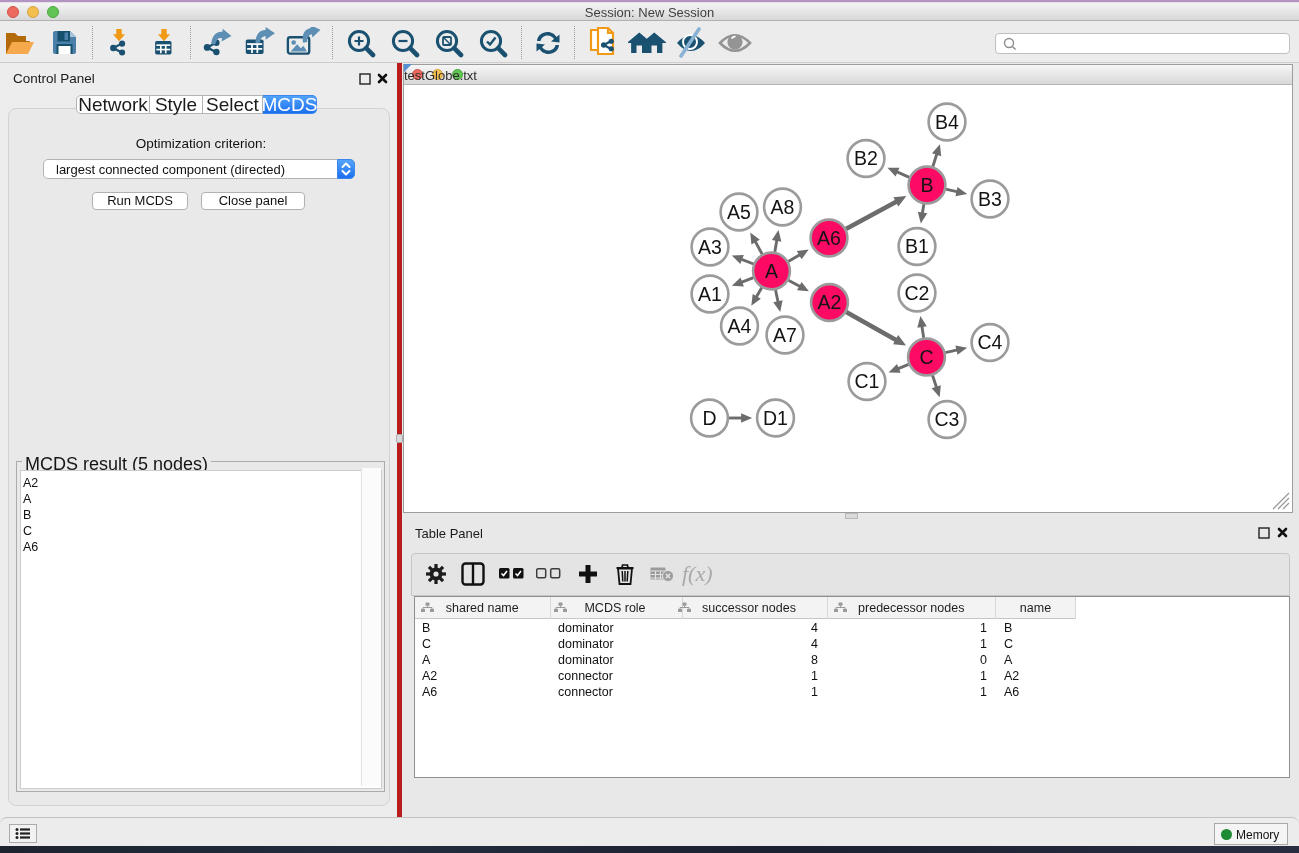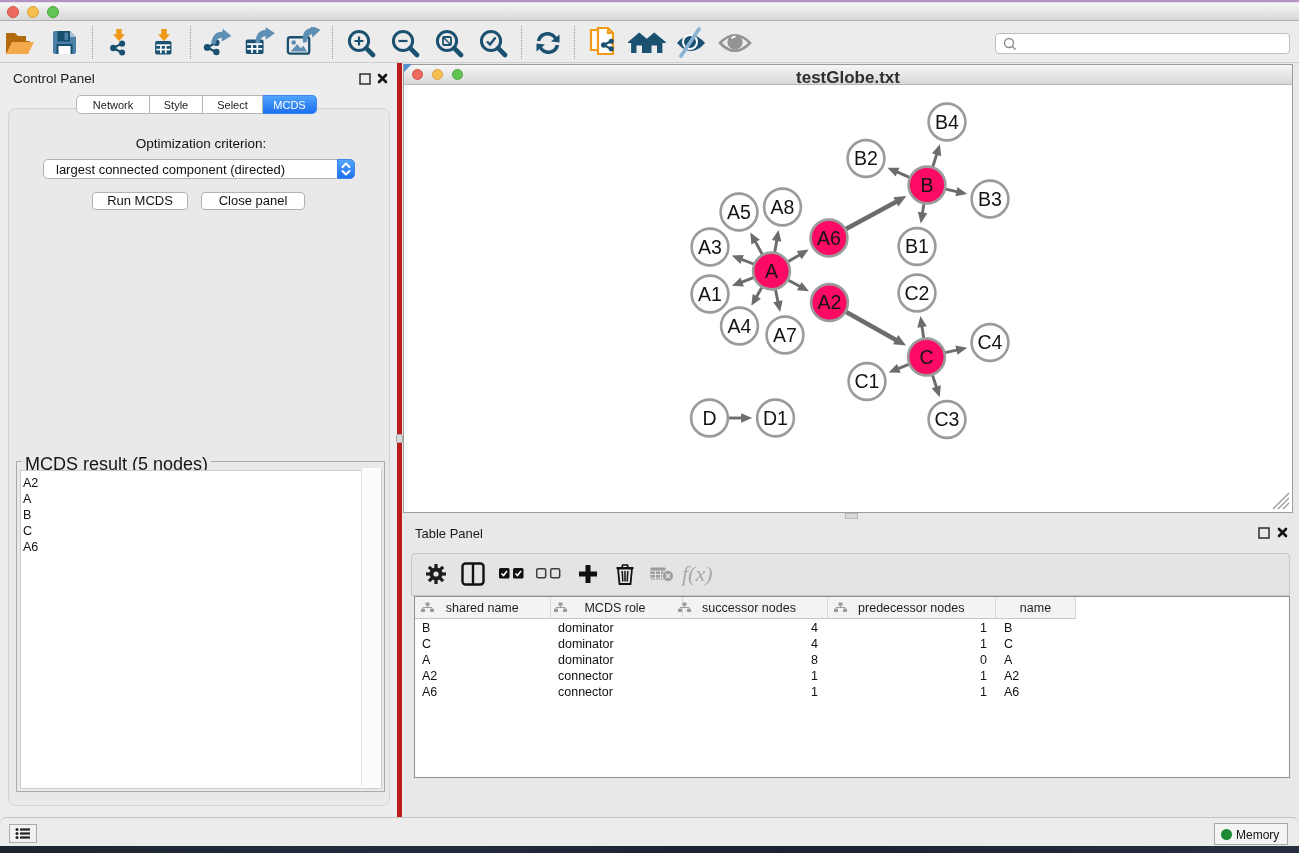--- a/index.html
+++ b/index.html
@@ -18,21 +18,21 @@
 .tsep { position:absolute; top:4px; height:33px; width:0px; border-left:1px dotted #9a9a9a; }
 .ticon { position:absolute; top:0; }
 #searchbox { position:absolute; left:995px; top:11px; width:295px; height:21px; background:#fff;
   border:1px solid #bfbfbf; border-radius:4px; }
 
 #cpanel { left:0; top:63px; width:402px; height:754px; background:#ededed; border-right:5px solid #b91c1c; }
 #cp-title { position:absolute; left:13px; top:8px; font-size:13.5px; color:#1b1b1b; }
 #cp-inner { position:absolute; left:8px; top:45px; width:382px; height:698px; background:#e9e9e9;
   border:1px solid #d2d2d2; border-radius:8px; }
 
-.seg { position:absolute; display:flex; height:19px; font-size:11px;text-align:center; }
+.seg { position:absolute; display:flex; height:19px; font-size:19px;text-align:center; }
 .seg .s { background:#fff; border:1px solid #b4b4b4; border-left:none; color:#1c1c1c;
   display:flex; align-items:center; justify-content:center; }
 .seg .s:first-child { border-left:1px solid #b4b4b4; border-radius:5px 0 0 5px; }
 .seg .s:last-child { border-radius:0 5px 5px 0; }
 .seg .sel { background:linear-gradient(#51a3fd,#1d70ee); color:#fff; border-color:#3a86ef; }
 
 #dropdown { position:absolute; left:43px; top:96px; width:312px; height:20px; background:#fff;
   border:1px solid #b2b2b2; border-radius:5px; font-size:13px; color:#111; }
 #dropdown .txt { position:absolute; left:12px; top:2px; }
 #dd-btn { position:absolute; right:-1px; top:-1px; width:18px; height:20px; border-radius:0 5px 5px 0;
@@ -45,21 +45,21 @@
 #glist { position:absolute; left:3px; top:8px; width:362px; height:319px; background:#fff; border:1px solid #cdcdcd; font-size:12.5px; color:#111; }
 #glist .li { padding-left:2px; height:16px; line-height:16px; }
 #glist { padding-top:4px; position:relative; }
 #gscroll { position:absolute; right:0px; top:-3px; width:20px; height:318px; background:#fbfbfb; border-left:1px solid #e2e2e2; }
 
 #desktop { left:403px; top:63px; width:896px; height:754px; background:#e8e8e8; }
 #iframe1 { position:absolute; left:0px; top:1px; width:890px; height:449px; background:#fff;
   border:1px solid #9d9d9d; }
 #if-titlebar { position:absolute; left:0; top:0; width:100%; height:20px;
   background:linear-gradient(#f6f6f6,#d8d8d8); border-bottom:1px solid #b5b5b5; }
-#if-title { position:absolute; width:100%; text-align:center; top:3px; font-size:17px; color:#2e2e2e;font-weight:bold; }
+#if-title { position:absolute; width:100%; text-align:left; top:3px; font-size:13px; color:#2e2e2e; }
 
 #tpanel { left:403px; top:520px; width:896px; height:297px; background:#e8e8e8; }
 #tp-title { position:absolute; left:12px; top:6px; font-size:13px; color:#1b1b1b; }
 #tp-toolbar { position:absolute; left:8px; top:33px; width:879px; height:43px; background:#e4e4e4;
   border:1px solid #c6c6c6; border-radius:4px 4px 0 0; }
 #ttable { position:absolute; left:11px; top:76px; width:876px; height:182px; background:#fff; border:1px solid #8f8f8f; }
 #thead { position:absolute; left:0; top:0; height:22px; width:661px; background:#f3f3f3; border-bottom:1px solid #c6c6c6;
   font-size:12.5px; color:#1e1e1e; }
 .th { position:absolute; top:0; height:22px; border-right:1px solid #d8d8d8; text-align:center; line-height:22px; }
 .trow { position:absolute; font-size:12.5px; color:#111; height:16px; line-height:16px; width:100%; }
@@ -71,20 +71,21 @@
   font-size:12px; color:#111; }
 #listbtn { position:absolute; left:9px; top:6px; width:28px; height:19px; background:#f2f2f2; border:1px solid #ababab; }
 </style>
 </head>
 <body>
 <div class="abs" id="topstrip"></div>
 <div class="abs" id="titlebar">
   <div class="tl" style="left:7px; background:#ed6a5f; border:1px solid #d05348;"></div>
   <div class="tl" style="left:27px; background:#f5bf4f; border:1px solid #d6a243;"></div>
   <div class="tl" style="left:47px; background:#61c454; border:1px solid #4aa73e;"></div>
+  <div id="titletext">Session: New Session</div>
 </div>
 <div class="abs" id="toolbar">
   <div class="tsep" style="left:92px"></div>
   <div class="tsep" style="left:190px"></div>
   <div class="tsep" style="left:332px"></div>
   <div class="tsep" style="left:521px"></div>
   <div class="tsep" style="left:574px"></div>
   <svg class="ticon" style="left:4px;top:7px" width="32" height="28" viewBox="0 0 32 28">
       <path d="M2 4 L11 4 L14 7 L22 7 L22 12 L26 12 L20 25 L2 25 Z" fill="#b26a0b"></path>
       <path d="M8 13 L30 13 L24 25 L2 25 Z" fill="#f5a84c"></path>

